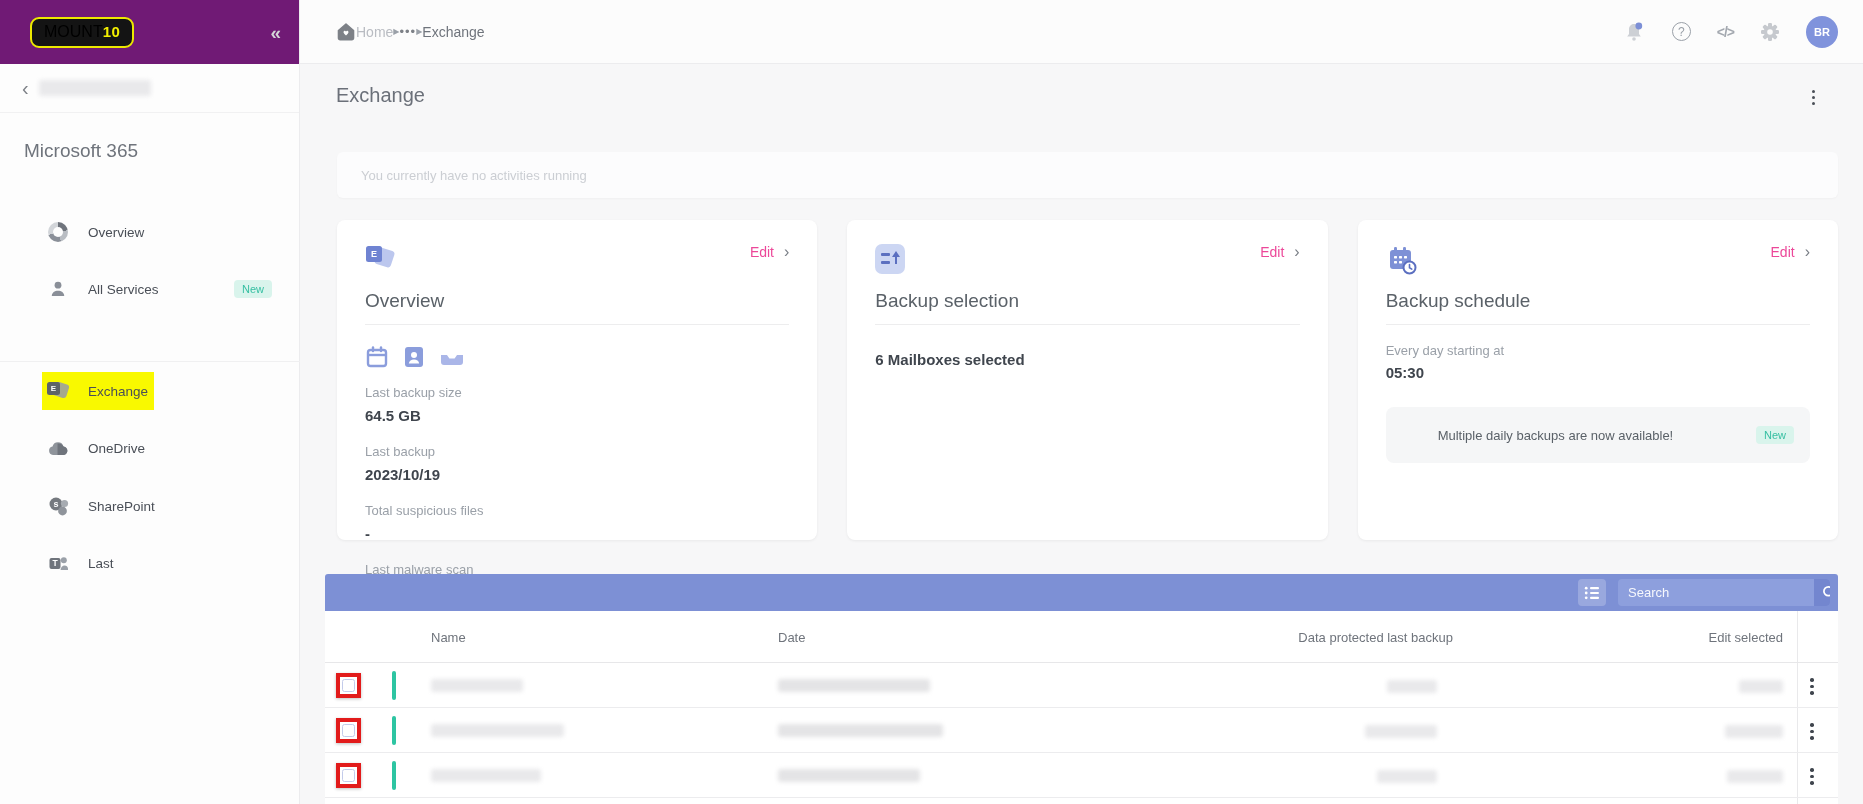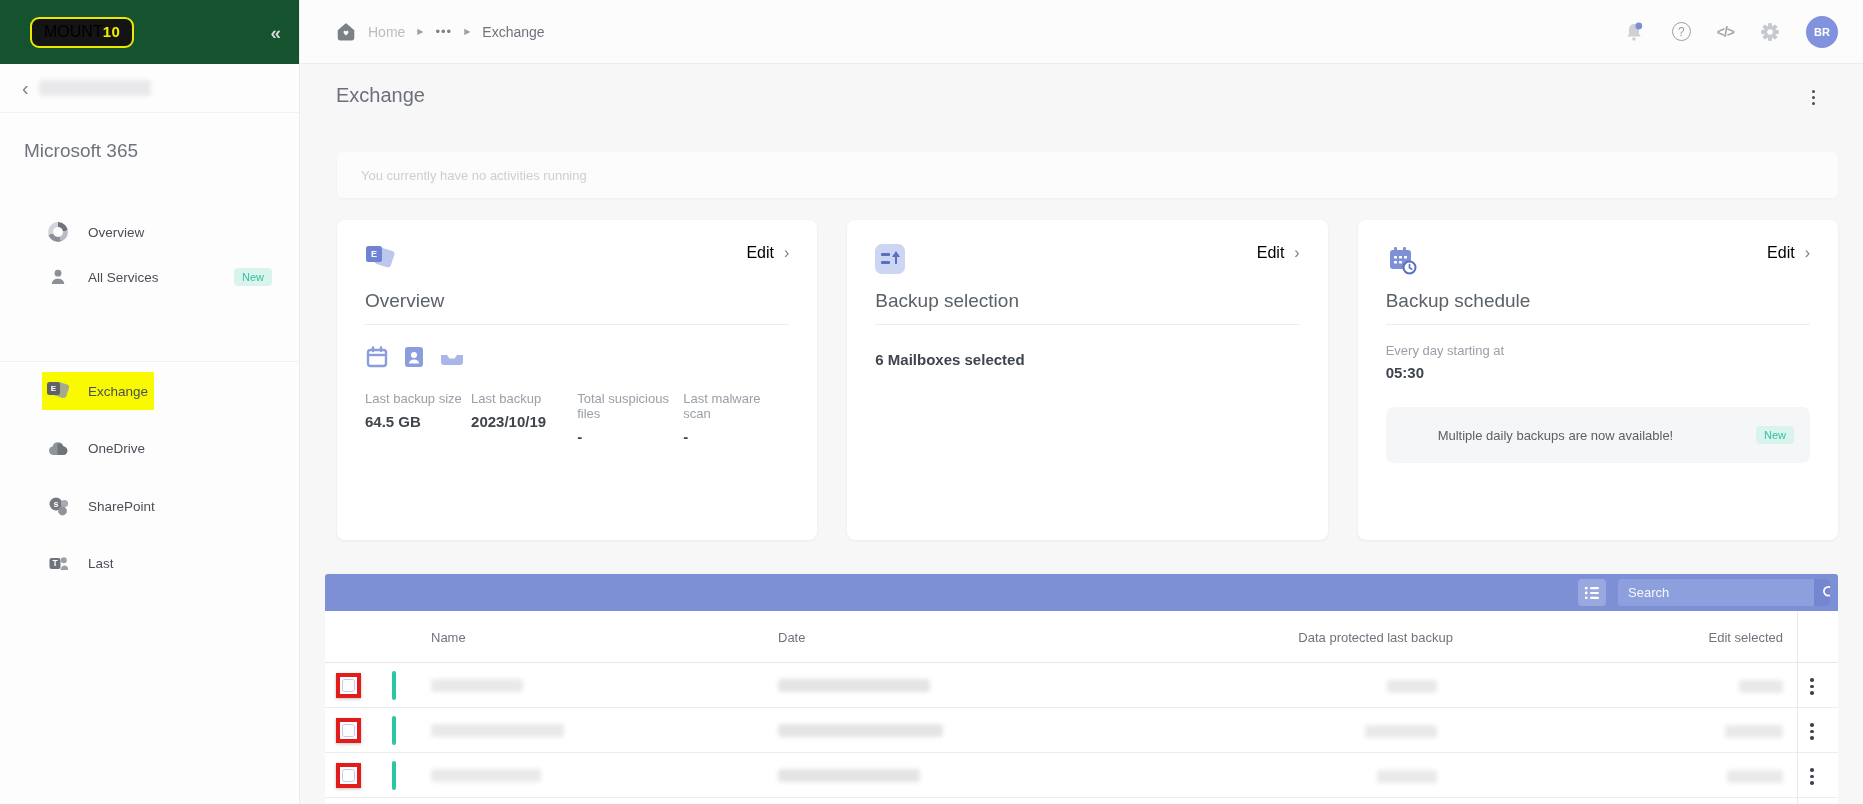--- a/index.html
+++ b/index.html
@@ -2,21 +2,21 @@
 <html><head>
 <meta charset="utf-8">
 <style>
   * { margin:0; padding:0; box-sizing:border-box; }
   html,body { width:1863px; height:804px; }
   body { font-family:"Liberation Sans", sans-serif; background:#f4f4f6; overflow:hidden; }
   .app { position:relative; width:1863px; height:804px; background:#f7f7f8; overflow:hidden; }
 
   
   .sidebar { position:absolute; left:0; top:0; width:300px; height:804px; background:#fdfdfd; border-right:1px solid #ececee; z-index:5; }
-  .sidebar-header { position:relative; height:64px; background:#14532d; display:flex; align-items:center; padding:0 18px 0 30px; }
+  .sidebar-header { position:relative; height:64px; background:#701a75; display:flex; align-items:center; padding:0 18px 0 30px; }
   .logo { background:#141414; border:2px solid #ece900; border-radius:9px; padding:4px 12px 5px; display:inline-flex; align-items:baseline; cursor:pointer; }
   .logo-accent { color:#f3ef00; font-weight:800; font-size:15px; letter-spacing:.5px; }
   .collapse-btn { margin-left:auto; color:#d4d5d8; font-size:19px; font-weight:bold; cursor:pointer; line-height:1; user-select:none; }
   .back-row { position:relative; height:49px; display:flex; align-items:center; padding-left:22px; border-bottom:1px solid #f1f1f2; }
   .back-arrow { color:#7d8187; font-size:20px; line-height:1; cursor:pointer; margin-right:10px; }
   .redacted { background:#e9e9eb; border-radius:3px; filter:blur(2px); }
   .back-label { width:112px; height:16px; }
   .sidebar-section-title { position:absolute; left:24px; top:140px; font-size:19px; color:#6f747c; }
   .nav-item { position:absolute; left:0; width:300px; height:40px; display:flex; align-items:center; padding-left:46px; cursor:pointer; }
   .nav-icon { width:24px; height:22px; display:flex; align-items:center; justify-content:center; margin-right:18px; flex:none; }
@@ -30,21 +30,21 @@
   .donut::after { content:""; position:absolute; left:5px; top:5px; width:10px; height:10px; background:#fdfdfd; border-radius:50%; }
   
   .xchg { position:relative; width:24px; height:22px; }
   .xchg .back { position:absolute; right:2px; top:3px; width:14px; height:14px; border-radius:3px; transform:rotate(18deg); }
   .xchg .front { position:absolute; left:1px; top:2px; width:13px; height:13px; border-radius:2.5px; color:#fff; font-size:8px; font-weight:bold; display:flex; align-items:center; justify-content:center; }
   .xchg.gray .back { background:#a5a98d; } .xchg.gray .front { background:#5e6368; }
   .xchg.blue .back { background:#bcc7ee; } .xchg.blue .front { background:#6f83d2; }
 
   
   .topbar { position:absolute; left:300px; top:0; width:1563px; height:64px; background:#fcfcfc; border-bottom:1px solid #ececee; display:flex; align-items:center; }
-  .breadcrumb { display:flex; align-items:center; gap:12px; margin-left:36px; }
+  .breadcrumb { display:flex; align-items:center; margin-left:36px; }
   .crumb-home-label { font-size:14px; color:#b9bcc2; cursor:pointer; }
   .crumb-sep { font-size:8px; color:#9aa0a8; }
   .crumb-ellipsis { font-size:13px; color:#7d8187; letter-spacing:1px; cursor:pointer; }
   .crumb-current { font-size:14px; color:#6f747c; }
   .topbar-actions { margin-left:auto; display:flex; align-items:center; gap:26px; padding-right:25px; }
   .tb-icon { cursor:pointer; display:flex; align-items:center; justify-content:center; }
   .help-circle { width:19px; height:19px; border:1.5px solid #9aa0a8; border-radius:50%; color:#9aa0a8; font-size:12px; display:flex; align-items:center; justify-content:center; }
   .code-glyph { font-size:14px; font-weight:bold; color:#a3a8af; letter-spacing:-1px; }
   .avatar { width:32px; height:32px; border-radius:50%; background:#8093dc; color:#fff; font-size:11px; font-weight:bold; display:flex; align-items:center; justify-content:center; cursor:pointer; }
 
@@ -55,26 +55,26 @@
   .title-kebab { position:absolute; left:1808px; top:86px; }
 
   .activities-banner { position:absolute; left:337px; top:152px; width:1501px; height:46px; background:#fcfcfd; border-radius:6px; box-shadow:0 1px 2px rgba(0,0,0,.03); display:flex; align-items:center; padding-left:24px; }
   .activities-text { font-size:13px; color:#cbced3; }
 
   
   .cards { position:absolute; left:337px; top:220px; width:1501px; height:320px; display:flex; gap:30px; }
   .card { flex:1; background:#ffffff; border-radius:8px; box-shadow:0 1px 3px rgba(0,0,0,.06); padding:24px 28px; position:relative; }
   .card-head { display:flex; align-items:flex-start; height:34px; }
   .edit-link { margin-left:auto; display:flex; align-items:center; gap:10px; cursor:pointer; }
-  .edit-label { font-size:16px; color:#000000; }
+  .edit-label { font-size:14px; color:#ec4899; }
   .edit-chevron { font-size:16px; color:#7a7f87; line-height:1; }
   .card-title { margin-top:12px; font-size:19px; color:#5a6168; }
   .card-rule { margin-top:12px; border:0; border-top:1px solid #ededee; }
   .stats-icons { margin-top:20px; display:flex; align-items:center; gap:14px; }
-  .stats-grid { margin-top:18px; display:grid; grid-template-columns:1fr 1fr 1fr 1fr; row-gap:28px; }
+  .stats-grid { margin-top:12px; display:grid; grid-template-columns:1fr; row-gap:20px; }
   .stat-label { font-size:13px; color:#9aa0a8; }
   .stat-value { margin-top:7px; font-size:15px; font-weight:bold; color:#3f454d; }
   .selection-summary { margin-top:26px; font-size:15px; font-weight:bold; color:#3f454d; }
   .sched-label { margin-top:18px; font-size:13px; color:#9aa0a8; }
   .sched-time { margin-top:6px; font-size:15px; font-weight:bold; color:#3f454d; }
   .notice-box { margin-top:26px; background:#f5f6f7; border-radius:8px; height:56px; display:flex; align-items:center; padding:0 16px; }
   .notice-text { font-size:13px; color:#5a6168;margin-left:36px; }
   .notice-box .badge-new { margin-right:0; }
   .tile { width:30px; height:30px; background:#ccd6f3; border-radius:7px; position:relative; }
   .tile .bar { position:absolute; left:6px; width:9px; height:2.5px; border-radius:1px; background:#5b6fc0; }
@@ -130,21 +130,21 @@
       <span class="redacted back-label"></span>
     </div>
     <div class="sidebar-section-title">Microsoft 365</div>
 
     <div class="nav-item" style="top:212px;">
       <span class="nav-icon">
           <span class="donut"></span>
         </span>
       <span class="nav-label">Overview</span>
     </div>
-    <div class="nav-item" style="top:257px;">
+    <div class="nav-item" style="top:269px;">
       <span class="nav-icon">
         <svg width="20" height="20" viewBox="0 0 20 20">
             <circle cx="10" cy="6.2" r="3.4" fill="#8a8f98"></circle>
             <path d="M3.8 17 c0-3.4 2.8-5.3 6.2-5.3 s6.2 1.9 6.2 5.3 Z" fill="#8a8f98"></path>
           </svg>
       </span>
       <span class="nav-label">All Services</span>
       <span class="badge-new">New</span>
     </div>
     <div class="nav-divider"></div>

